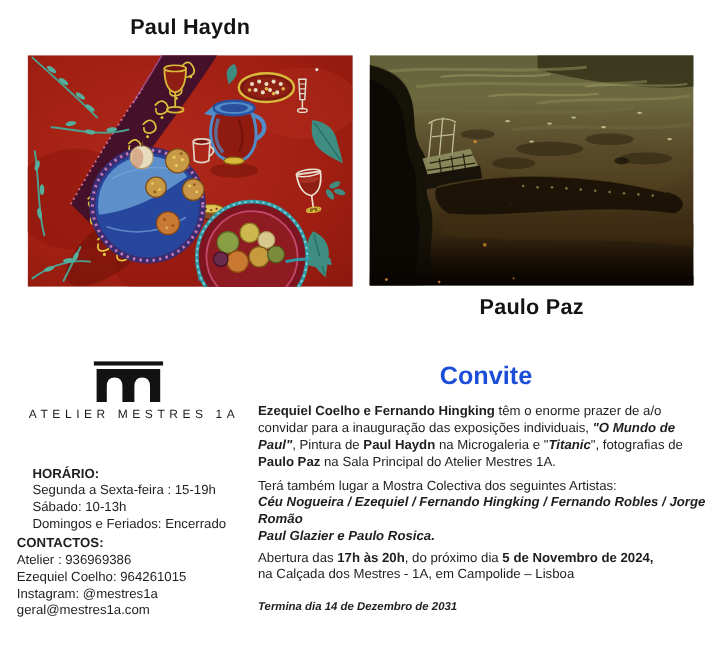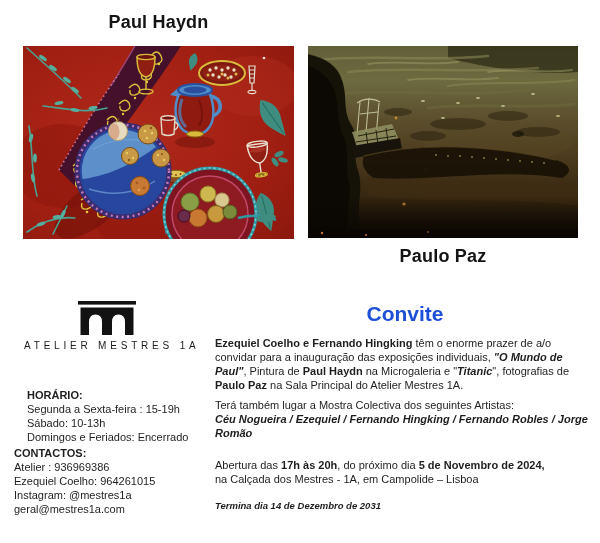--- a/index.html
+++ b/index.html
@@ -389,19 +389,20 @@
     <div>geral@mestres1a.com</div>
   </div>
 
   <div class="abs convite" style="left:215px;top:302px;width:380px;">Convite</div>
 
   <p class="abs para" style="left:215px;top:336px;width:376px;"><span class="run-b">Ezequiel Coelho e Fernando Hingking</span><span class="run-r"> têm o enorme prazer de a/o convidar para a inauguração das exposições individuais, </span><span class="run-bi">"O Mundo de Paul"</span><span class="run-r">, Pintura de </span><span class="run-b">Paul Haydn</span><span class="run-r"> na Microgaleria e "</span><span class="run-bi">Titanic</span><span class="run-r">", fotografias de </span><span class="run-b">Paulo Paz</span><span class="run-r"> na Sala Principal do Atelier Mestres 1A.</span></p>
 
   <p class="abs para" style="left:215px;top:398px;width:380px;">
     <span class="line">Terá também lugar a Mostra Colectiva dos seguintes Artistas:</span>
     <span class="line bi">Céu Nogueira / Ezequiel / Fernando Hingking / Fernando Robles / Jorge Romão</span>
+    <span class="line bi">Paul Glazier e Paulo Rosica.</span>
   </p>
 
   <p class="abs para" style="left:215px;top:458px;width:376px;"><span class="run-r">Abertura das </span><span class="run-b">17h às 20h</span><span class="run-r">, do próximo dia </span><span class="run-b">5 de Novembro de 2024,</span><br><span class="run-r">na Calçada dos Mestres - 1A, em Campolide – Lisboa</span></p>
 
   <div class="abs closing" style="left:215px;top:500px;width:376px;">Termina dia 14 de Dezembro de 2031</div>
 
 </div>
 
 </body></html>

